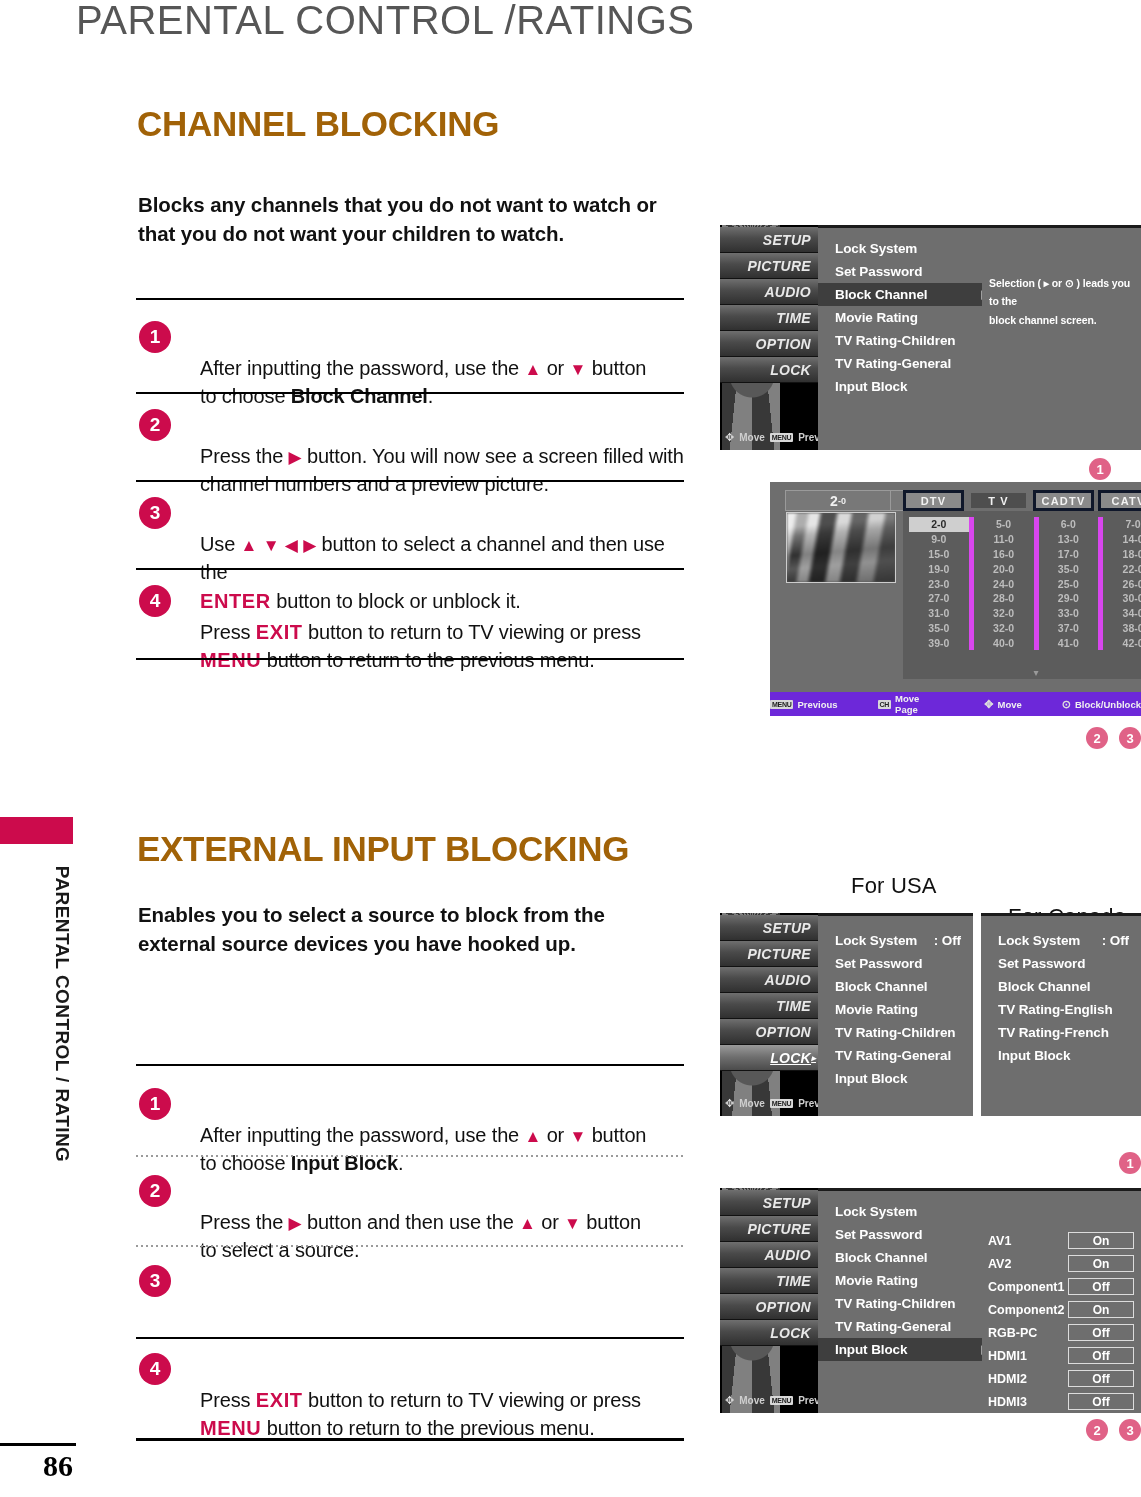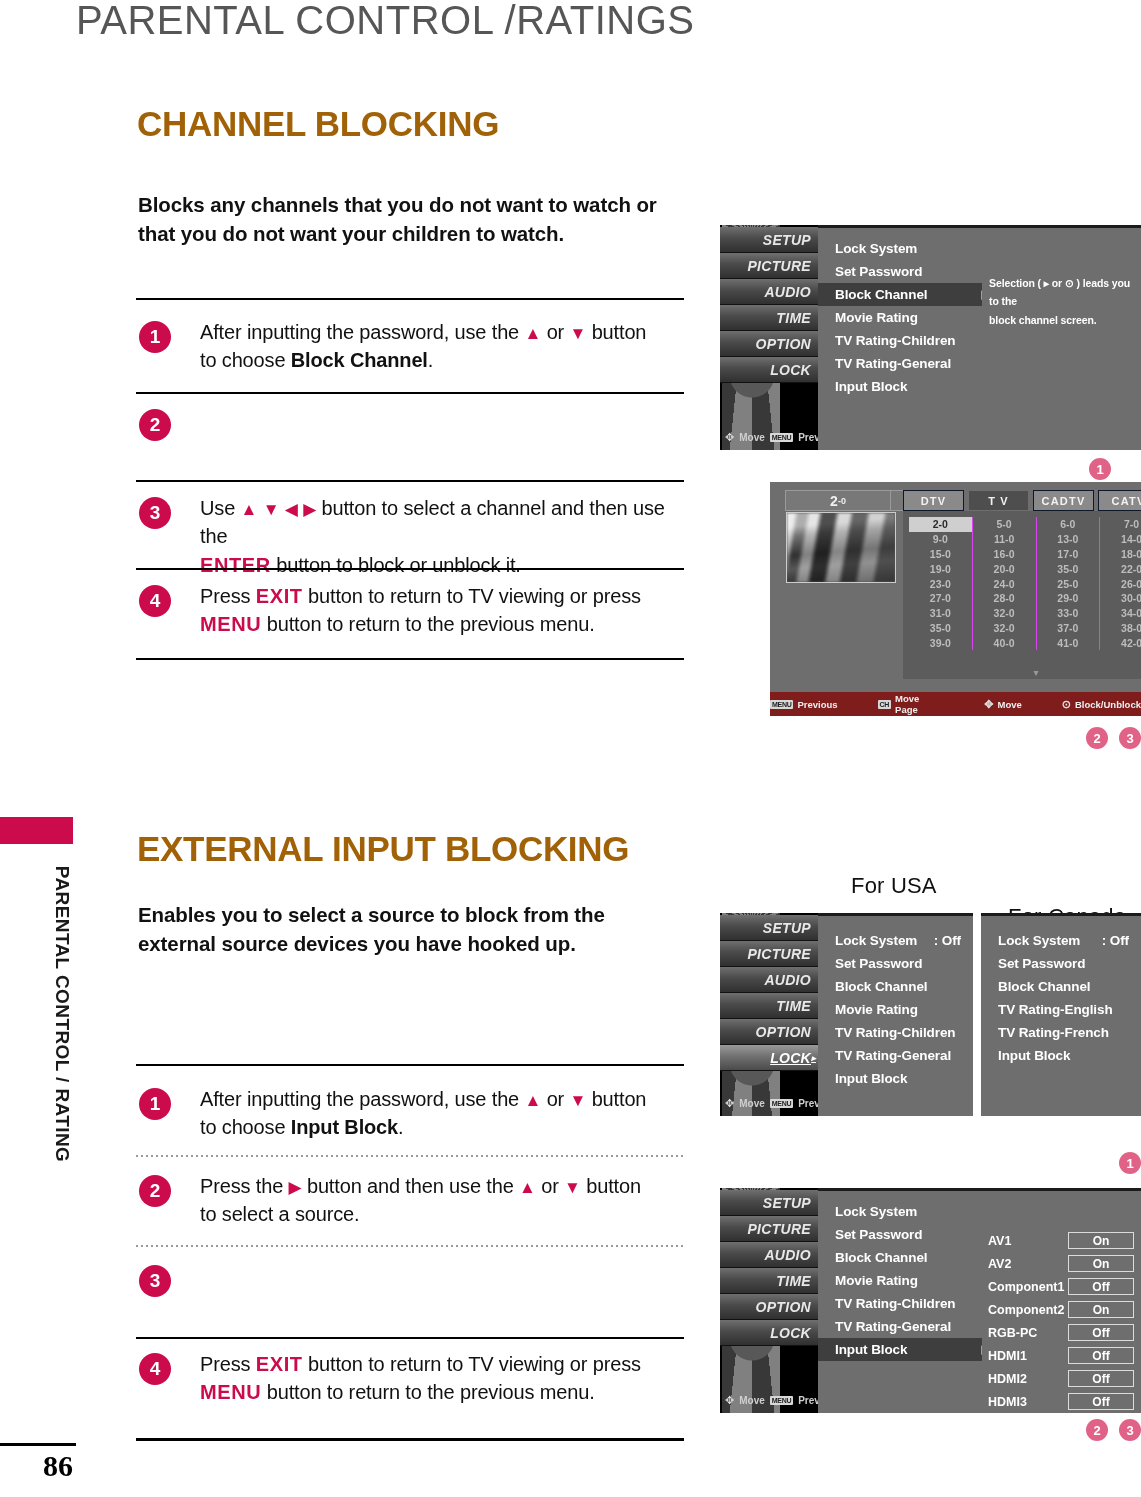--- a/index.html
+++ b/index.html
@@ -82,20 +82,21 @@
     width: 32px; height: 32px; border-radius: 50%;
     background: #cc0b4c; color: #fff;
     font-size: 19px; font-weight: bold;
     display: flex; align-items: center; justify-content: center;
     font-family: "Liberation Sans", sans-serif;
   }
   .step-text {
     margin-left: 64px;
     font-size: 20px; color: #111; line-height: 1.42;
     letter-spacing: -.15px;
+    margin-top: 36px;
   }
   .b { font-weight: bold; }
   .mag { color: #cc0b4c; font-weight: bold; letter-spacing: .6px; }
   .tri { color: #cc0b4c; font-size: 17px; line-height: 1; }
 
   
   .osd { position: absolute; background: #c2410c; padding-left: 36px; }
   .osd-topline { position: absolute; left: 0; top: 0; height: 3px; background: #1b1b1b; width: 100%; }
   .osd-left {
     position: absolute; left: 0; top: 0; width: 98px; height: 100%;
@@ -185,45 +186,45 @@
   .cg-preview .blur {
     position:absolute; inset:0;
     background:
       linear-gradient(100deg, rgba(255,255,255,.55) 0 6%, rgba(0,0,0,.2) 10% 16%, rgba(255,255,255,.35) 20% 26%, rgba(20,20,20,.7) 30% 40%, rgba(220,220,220,.45) 44% 52%, rgba(40,40,40,.65) 56% 66%, rgba(200,200,200,.4) 70% 80%, rgba(60,60,60,.6) 84% 100%),
       linear-gradient(175deg, #d8d8d8 0 18%, #8f8f8f 30%, #3c3c3c 55%, #6d6d6d 72%, #2a2a2a 100%);
     filter: blur(1.2px);
   }
   .cg-tabs { position: absolute; left: 124px; top: 0; display: flex; gap: 4px; }
   .cg-tab {
     width: 61px; height: 21px;
-    background: #8a8a8a; border: 1px solid #0f172a;
+    background: #8a8a8a; border: 3px solid #0f172a;
     color: #f2f2f2; font-size: 11px; font-weight: bold; letter-spacing: 1.2px;
     display:flex; align-items:center; justify-content:center;
   }
   .cg-tab.sel { background: #4e4e4e; border-color:#6e6e6e; }
   .cg-table {
     position: absolute; left: 124px; top: 21px; width: 266px; height: 155px;
     background: #5c5c5c; padding: 6px 6px 0 6px;
   }
   .cg-trow { display:flex; height: 14.8px; }
   .cg-cell {
     flex: 1; color: #bdbdbd; font-size: 10.5px; font-weight: bold;
     display:flex; align-items:center; justify-content:center;
-    border-right: 1px solid #d946ef;
+    border-right: 5px solid #d946ef;
   }
   .cg-cell:last-child { border-right: none; }
   .cg-cell.sel { background:#cfcfcf; color:#2a2a2a; }
   .cg-scroll {
     position:absolute; left:124px; top:176px; width:266px; height:13px;
     background:#5c5c5c; display:flex; align-items:center; justify-content:center;
     color:#9a9a9a; font-size:10px;
   }
   .cg-bottombar {
     position: absolute; left: 0; bottom: 0; width: 100%; height: 24px;
-    background: #7f1d1d; display:flex; align-items:center;
+    background: #6d28d9; display:flex; align-items:center;
     justify-content: center; gap: 40px;
   }
   .cg-bl { display:flex; align-items:center; gap:4px; color:#f0f0f0; font-size:9.5px; font-weight:bold; }
 
   
   .bubble {
     position: absolute; width: 22px; height: 22px; border-radius:50%;
     background: #e06287; color:#fff; font-size: 13px; font-weight: bold;
     display:flex; align-items:center; justify-content:center;
     font-family: "Liberation Sans", sans-serif;
@@ -264,20 +265,25 @@
       <span>button</span><br>
       <span>to choose</span>
       <span class="b">Block Channel</span><span>.</span>
     </div>
   </div>
 
   <div class="hr-solid" style="top:392px;"></div>
 
   <div class="step" style="top:406px;">
     <div class="step-badge">2</div>
+    <div class="step-text">
+      <span>Press the</span>
+      <span class="tri">▶</span>
+      <span>button. You will now see a screen filled with channel numbers and a preview picture.</span>
+    </div>
   </div>
 
   <div class="hr-solid" style="top:480px;"></div>
 
   <div class="step" style="top:494px;">
     <div class="step-badge">3</div>
     <div class="step-text">
       <span>Use</span>
       <span class="tri">▲</span>
       <span class="tri">▼</span>

